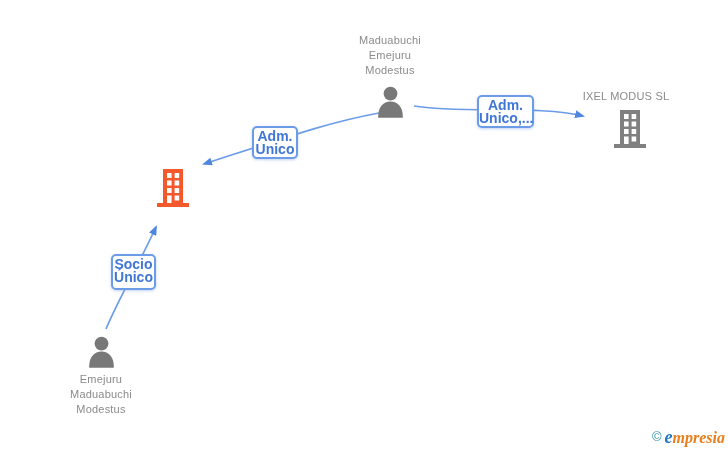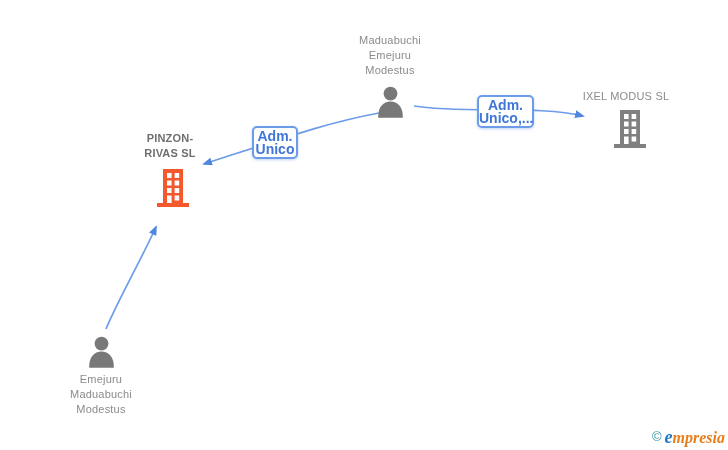--- a/index.html
+++ b/index.html
@@ -118,24 +118,20 @@
         <rect x="11" y="11.5" width="4.6" height="5"></rect>
         <rect x="18.6" y="11.5" width="4.6" height="5"></rect>
         <rect x="11" y="19" width="4.6" height="5"></rect>
         <rect x="18.6" y="19" width="4.6" height="5"></rect>
         <rect x="11" y="26.5" width="4.6" height="7.5"></rect>
         <rect x="18.6" y="26.5" width="4.6" height="5"></rect>
       </g>
     </svg>
   </div>
 
-  <div class="node-label bold" style="left:128px; top:131px; width:84px;">
-    <div>PINZON-</div>
-    <div>RIVAS SL</div>
-  </div>
   <div class="icon" style="left:156px; top:169px;">
     <svg width="34" height="38" viewBox="0 0 34 38">
       <g fill="#F4582D">
         <rect x="7" y="0" width="20" height="34"></rect>
         <rect x="1" y="34" width="32" height="4"></rect>
       </g>
       <g fill="#ffffff">
         <rect x="11" y="4" width="4.6" height="5"></rect>
         <rect x="18.6" y="4" width="4.6" height="5"></rect>
         <rect x="11" y="11.5" width="4.6" height="5"></rect>
@@ -163,18 +159,22 @@
   </div>
 
   <div class="edge-box" style="left:252px; top:126px; width:46px; height:33px;">
     <span class="line">Adm.</span>
     <span class="line">Unico</span>
   </div>
   <div class="edge-box" style="left:477px; top:95px; width:57px; height:33px;">
     <span class="line">Adm.</span>
     <span class="line">Unico,...</span>
   </div>
+  <div class="edge-box" style="left:111px; top:254px; width:45px; height:36px;">
+    <span class="line">Socio</span>
+    <span class="line">Único</span>
+  </div>
 
   <div class="logo">
     <span class="copy">©</span><span class="brand-first">e</span><span class="brand-rest">mpresia</span>
   </div>
 
 </div>
 
 </body></html>

